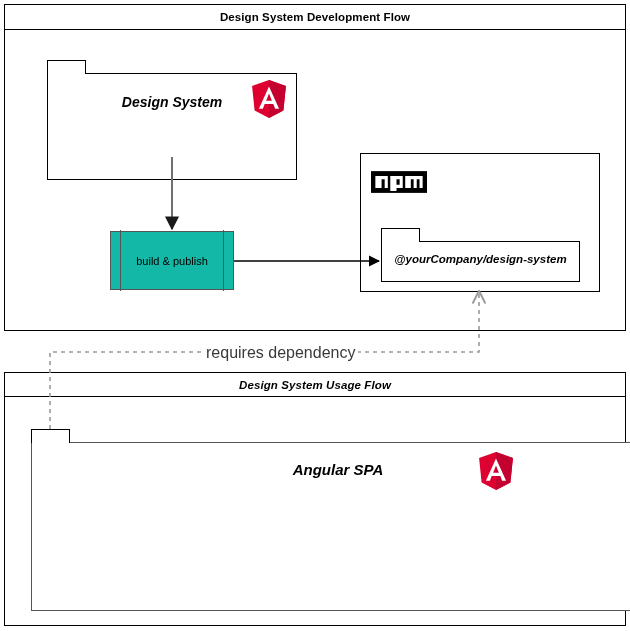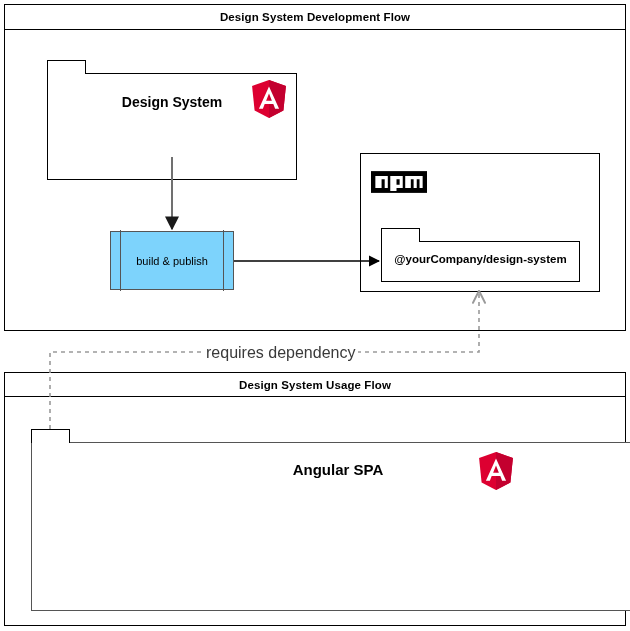--- a/index.html
+++ b/index.html
@@ -47,20 +47,21 @@
   .pkg-body {
     border: 1.6px solid #000000;
     background: #ffffff;
     z-index: 2;
   }
   .pkg-title {
     font-weight: bold;
     color: #000000;
     text-align: center;
     width: 100%;
+    font-style: italic;
   }
 
   
   .pink-box {
     background: #fbdddd;
     border: 1.6px solid #000000;
     display: flex;
     align-items: center;
     justify-content: center;
     color: #000000;
@@ -78,21 +79,21 @@
     font-family: "Liberation Mono", "DejaVu Sans Mono", monospace;
     font-size: 11.5px;
     color: #000000;
     white-space: nowrap;
   }
   .code-box b { font-weight: bold; }
 
   
   .component {
     border: 1.6px solid #555555;
-    background: #7dd3fc;
+    background: #14b8a6;
     display: flex;
     align-items: center;
     justify-content: center;
     font-size: 11px;
     color: #000000;
   }
   .component::before,
   .component::after {
     content: "";
     position: absolute;
@@ -188,21 +189,21 @@
   <div class="abs pkg-tab" style="left:381px; top:228px; width:39px; height:14px;"></div>
 
   <div class="abs pkg-body" style="left:381px; top:241px; width:199px; height:41px;">
     <div class="pkg-title txt" style="position:absolute; left:0; top:11px; font-size:11.5px; font-weight:bold;">@yourCompany/design-system</div>
   </div>
 
   <div class="abs txt" style="left:203px; top:344px; font-size:16px; color:#3a3a3a; background:#ffffff;
               padding:0 3px; z-index:6;">requires dependency</div>
 
   <div class="abs frame" style="left:4px; top:372px; width:622px; height:254px;">
-    <div class="frame-title" style="height:23px;">Design System Usage Flow</div>
+    <div class="frame-title" style="height:23px;font-style:italic;">Design System Usage Flow</div>
   </div>
 
   <div class="abs pkg-tab" style="left:31px; top:429px; width:39px; height:14px;"></div>
 
   <div class="abs pkg-body" style="left:31px; top:442px; width:614px; height:169px; border-color:#555555;">
     <div class="pkg-title txt" style="position:absolute; left:0; top:18px; font-size:15px;">Angular SPA</div>
   </div>
 
   <div class="abs" style="left:478px; top:450px; width:36px; height:42px; z-index:4;">
     <svg viewBox="0 0 100 106" width="36" height="42" aria-hidden="true">

